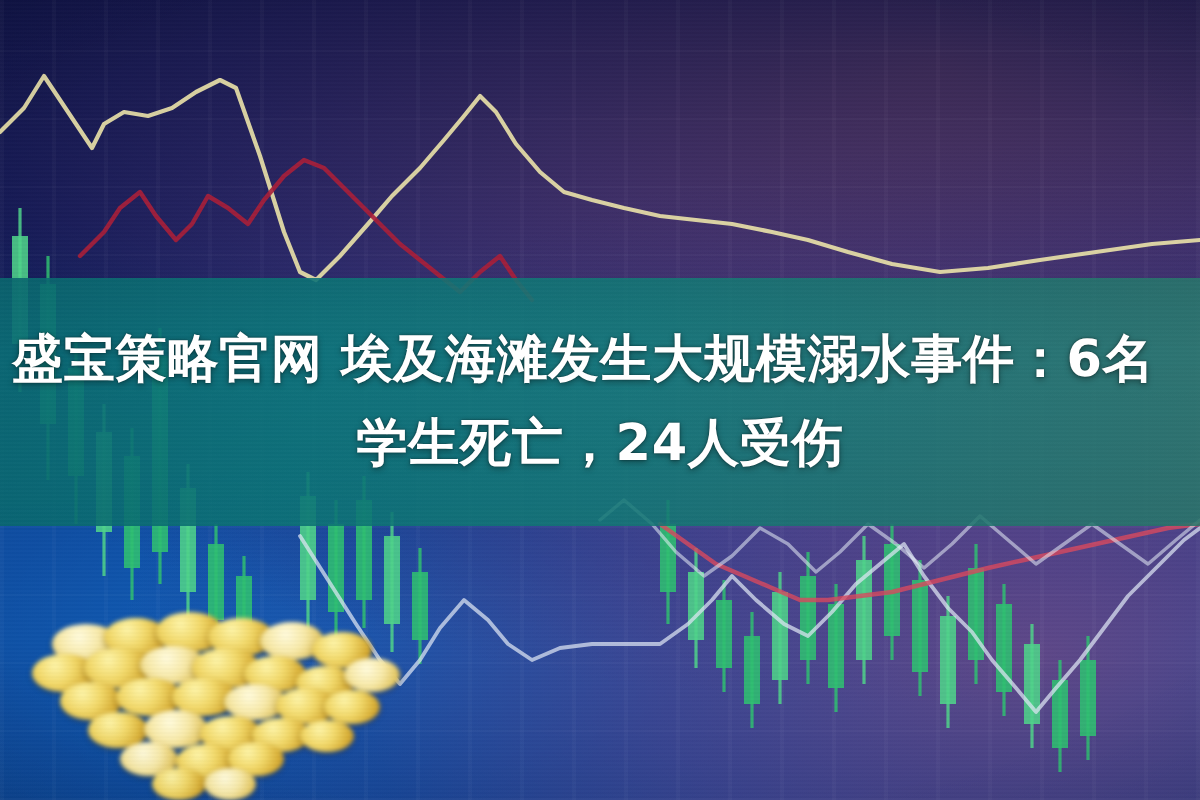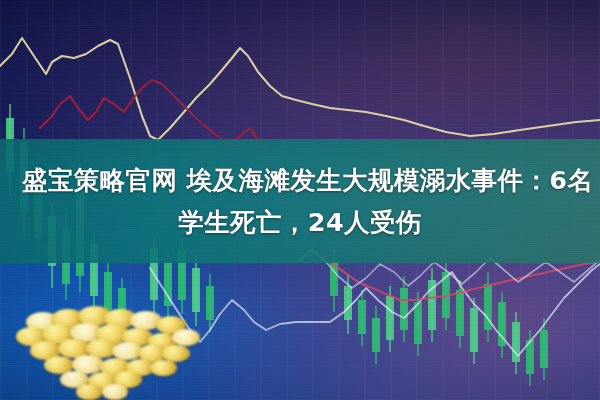--- a/index.html
+++ b/index.html
@@ -108,21 +108,21 @@
   .hl-line {
     color:#ffffff;
     font-family:"DejaVu Sans", sans-serif;
     font-weight:700;
     font-size:26px;
     line-height:40px;
     letter-spacing:0.4px;
     white-space:nowrap;
     text-shadow:0 1px 3px rgba(0,0,0,0.38), 0 0 1px rgba(0,0,0,0.5);
   }
-  .hl-line.l1 { width:100%; text-align:left; padding-left:22px; font-size:25.5px; }
+  .hl-line.l1 { width:100%; text-align:left; padding-left:6px; font-size:25.5px; }
   .hl-line.l2 { text-align:right; font-size:25.5px; }
 
   
   .vignette {
     background:radial-gradient(120% 100% at 50% 50%,
       rgba(0,0,0,0) 52%, rgba(0,0,0,0.22) 100%);
   }
   .grain {
     background-image:repeating-linear-gradient(0deg, rgba(255,255,255,0.012) 0 1px, rgba(0,0,0,0.012) 1px 2px);
   }

